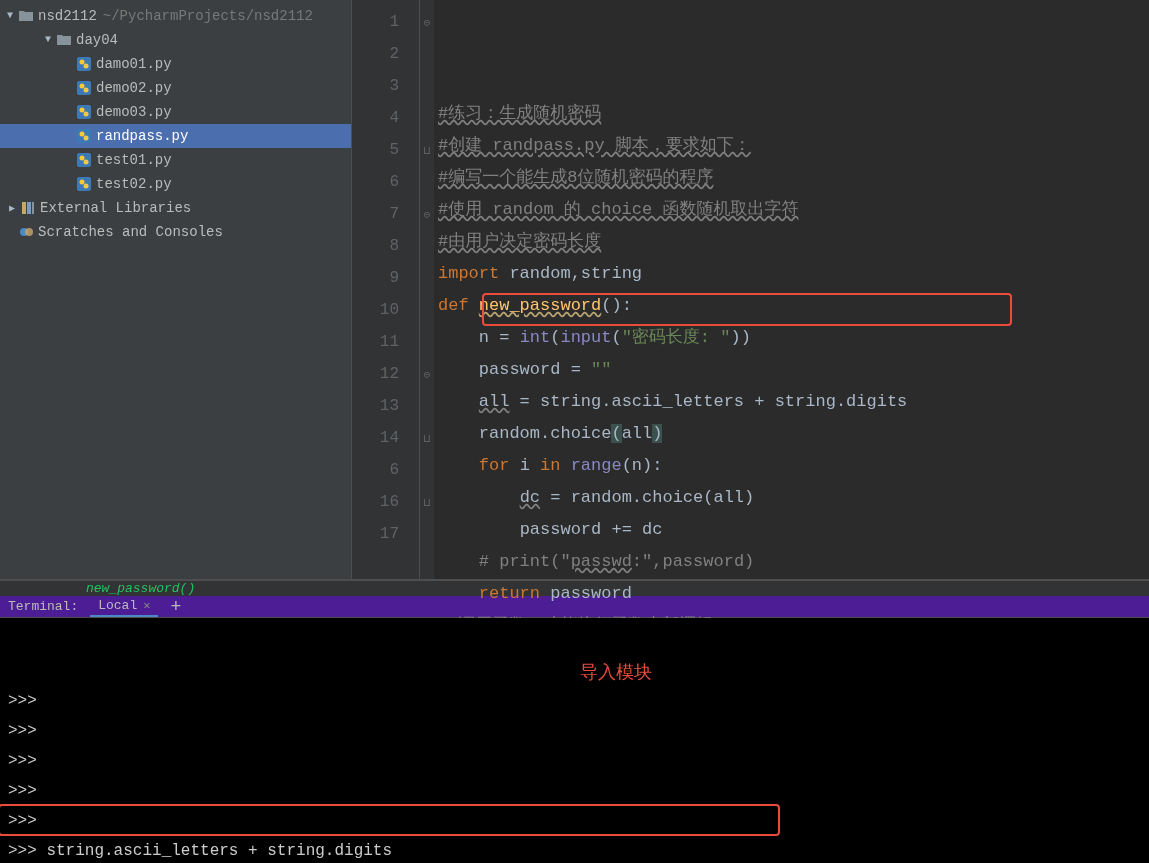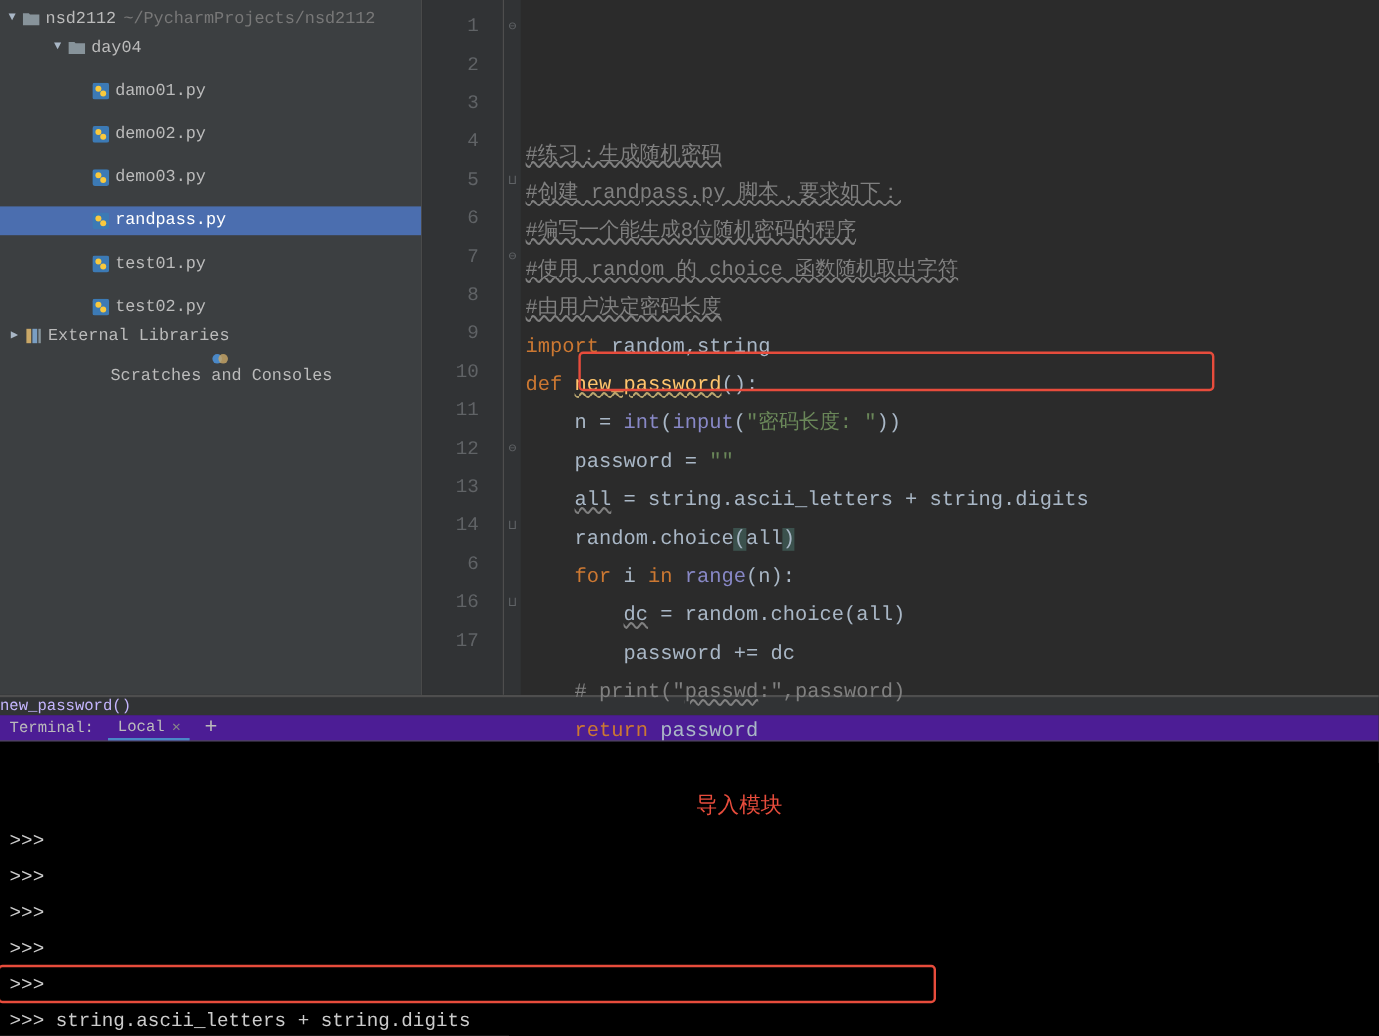--- a/index.html
+++ b/index.html
@@ -46,21 +46,21 @@
   display: inline-flex;
   align-items: center;
   justify-content: center;
 }
 .folder-icon svg { fill: #87939a; }
 .py-icon { position: relative; }
 .tree-label { color: #bbbbbb; }
 .tree-row.selected .tree-label { color: #fff; }
 .tree-path { color: #787878; margin-left: 6px; }
 .indent-2 { padding-left: 42px; }
-.indent-3 { padding-left: 62px; margin-top: 12px; }
+.indent-3 { padding-left: 62px; }
 
 
 .editor { flex: 1; display: flex; background: #2b2b2b; position: relative; }
 .gutter {
   width: 68px;
   background: #313335;
   border-right: 1px solid #4e4e4e;
   text-align: right;
   padding-right: 20px;
   padding-top: 6px;
@@ -77,21 +77,21 @@
 .fold-mark {
   height: 32px;
   display: flex;
   align-items: center;
   justify-content: center;
   color: #606366;
   font-size: 11px;
 }
 .code-area {
   flex: 1;
-  padding-top: 18px;
+  padding-top: 2px;
   padding-left: 4px;
   font-size: 17px;
   line-height: 32px;
   white-space: pre;
   position: relative;
 }
 .code-line { height: 32px; }
 .c-comment { color: #808080; }
 .c-keyword { color: #cc7832; }
 .c-string { color: #6a8759; }
@@ -105,24 +105,26 @@
   position: absolute;
   border: 2px solid #e74c3c;
   border-radius: 4px;
 }
 .hl1 { top: 293px; left: 48px; width: 530px; height: 33px; }
 .bracket-hl { background: #3b514d; }
 .breadcrumb {
   height: 24px;
   background: #313335;
   border-top: 1px solid #4e4e4e;
-  display: flex;
-  align-items: center;
-  color: #c4b5fd;
+  padding-left: 86px;
+  display: flex;
+  align-items: center;
+  color: #22c55e;
   font-size: 13px;
+  font-style: italic;
 }
 
 
 .terminal-header {
   height: 26px;
   background: #4c1d95;
   border-bottom: 1px solid #4e4e4e;
   display: flex;
   align-items: center;
   padding-left: 8px;
@@ -268,21 +270,21 @@
         <span class="tree-arrow">▶</span>
         <span class="tree-icon">
           <svg width="14" height="14">
               <rect x="1" y="1" width="4" height="12" fill="#c9a767"></rect>
               <rect x="6" y="1" width="4" height="12" fill="#7a9ec2"></rect>
               <rect x="11" y="1" width="2" height="12" fill="#87939a"></rect>
             </svg>
         </span>
         <span class="tree-label">External Libraries</span>
       </div>
-      <div class="tree-row" style="padding-left:18px;flex-direction:column;">
+      <div class="tree-row" style="padding-left:18px;">
         <span class="tree-icon">
           <svg width="14" height="14">
               <circle cx="5" cy="7" r="4" fill="#4a88c7"></circle>
               <circle cx="10" cy="7" r="4" fill="#c9a767" opacity="0.8"></circle>
             </svg>
         </span>
         <span class="tree-label">Scratches and Consoles</span>
       </div>
     </div>
 

